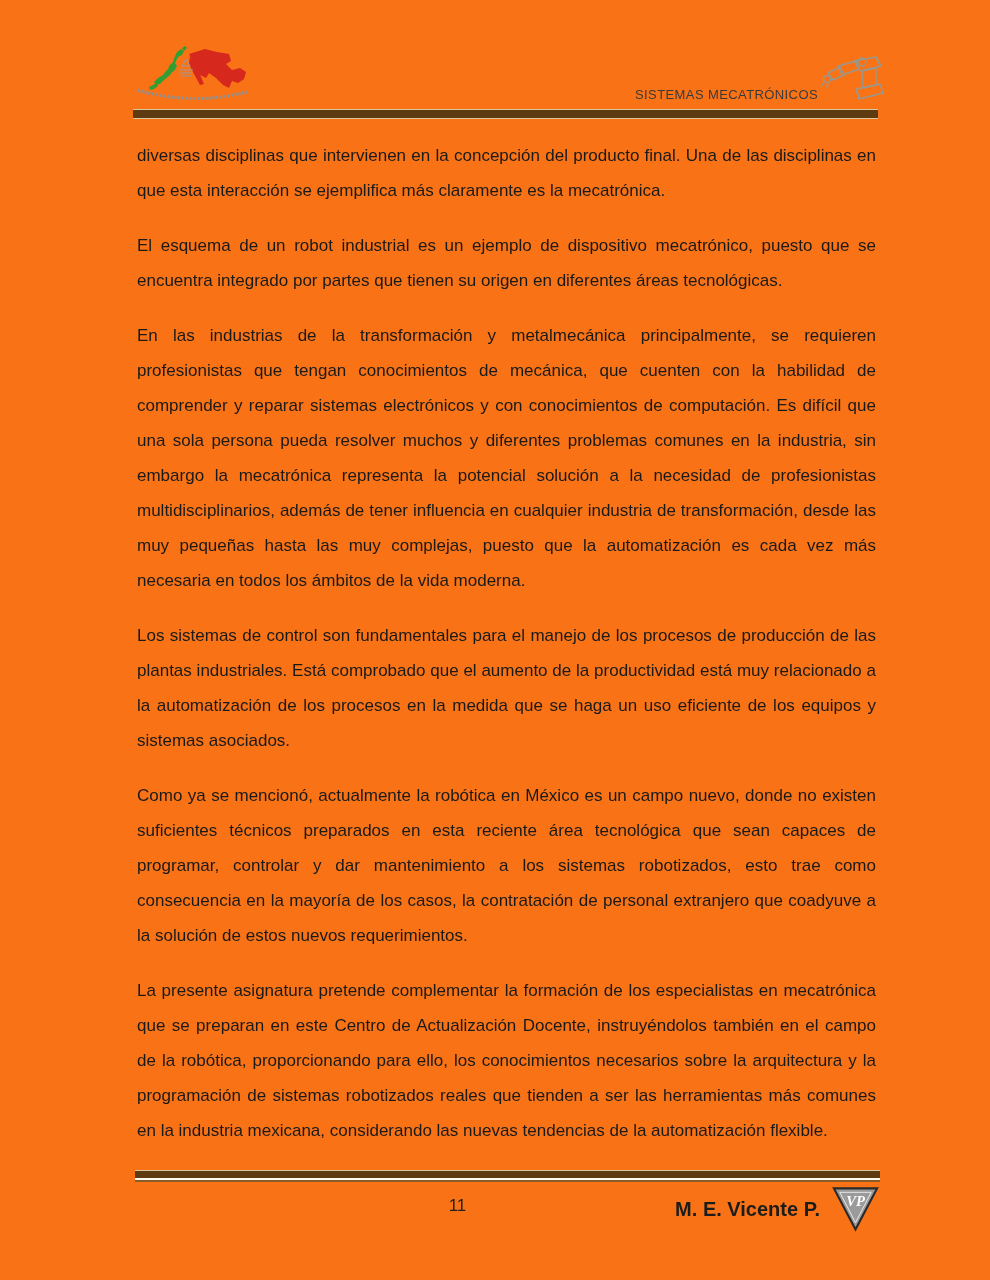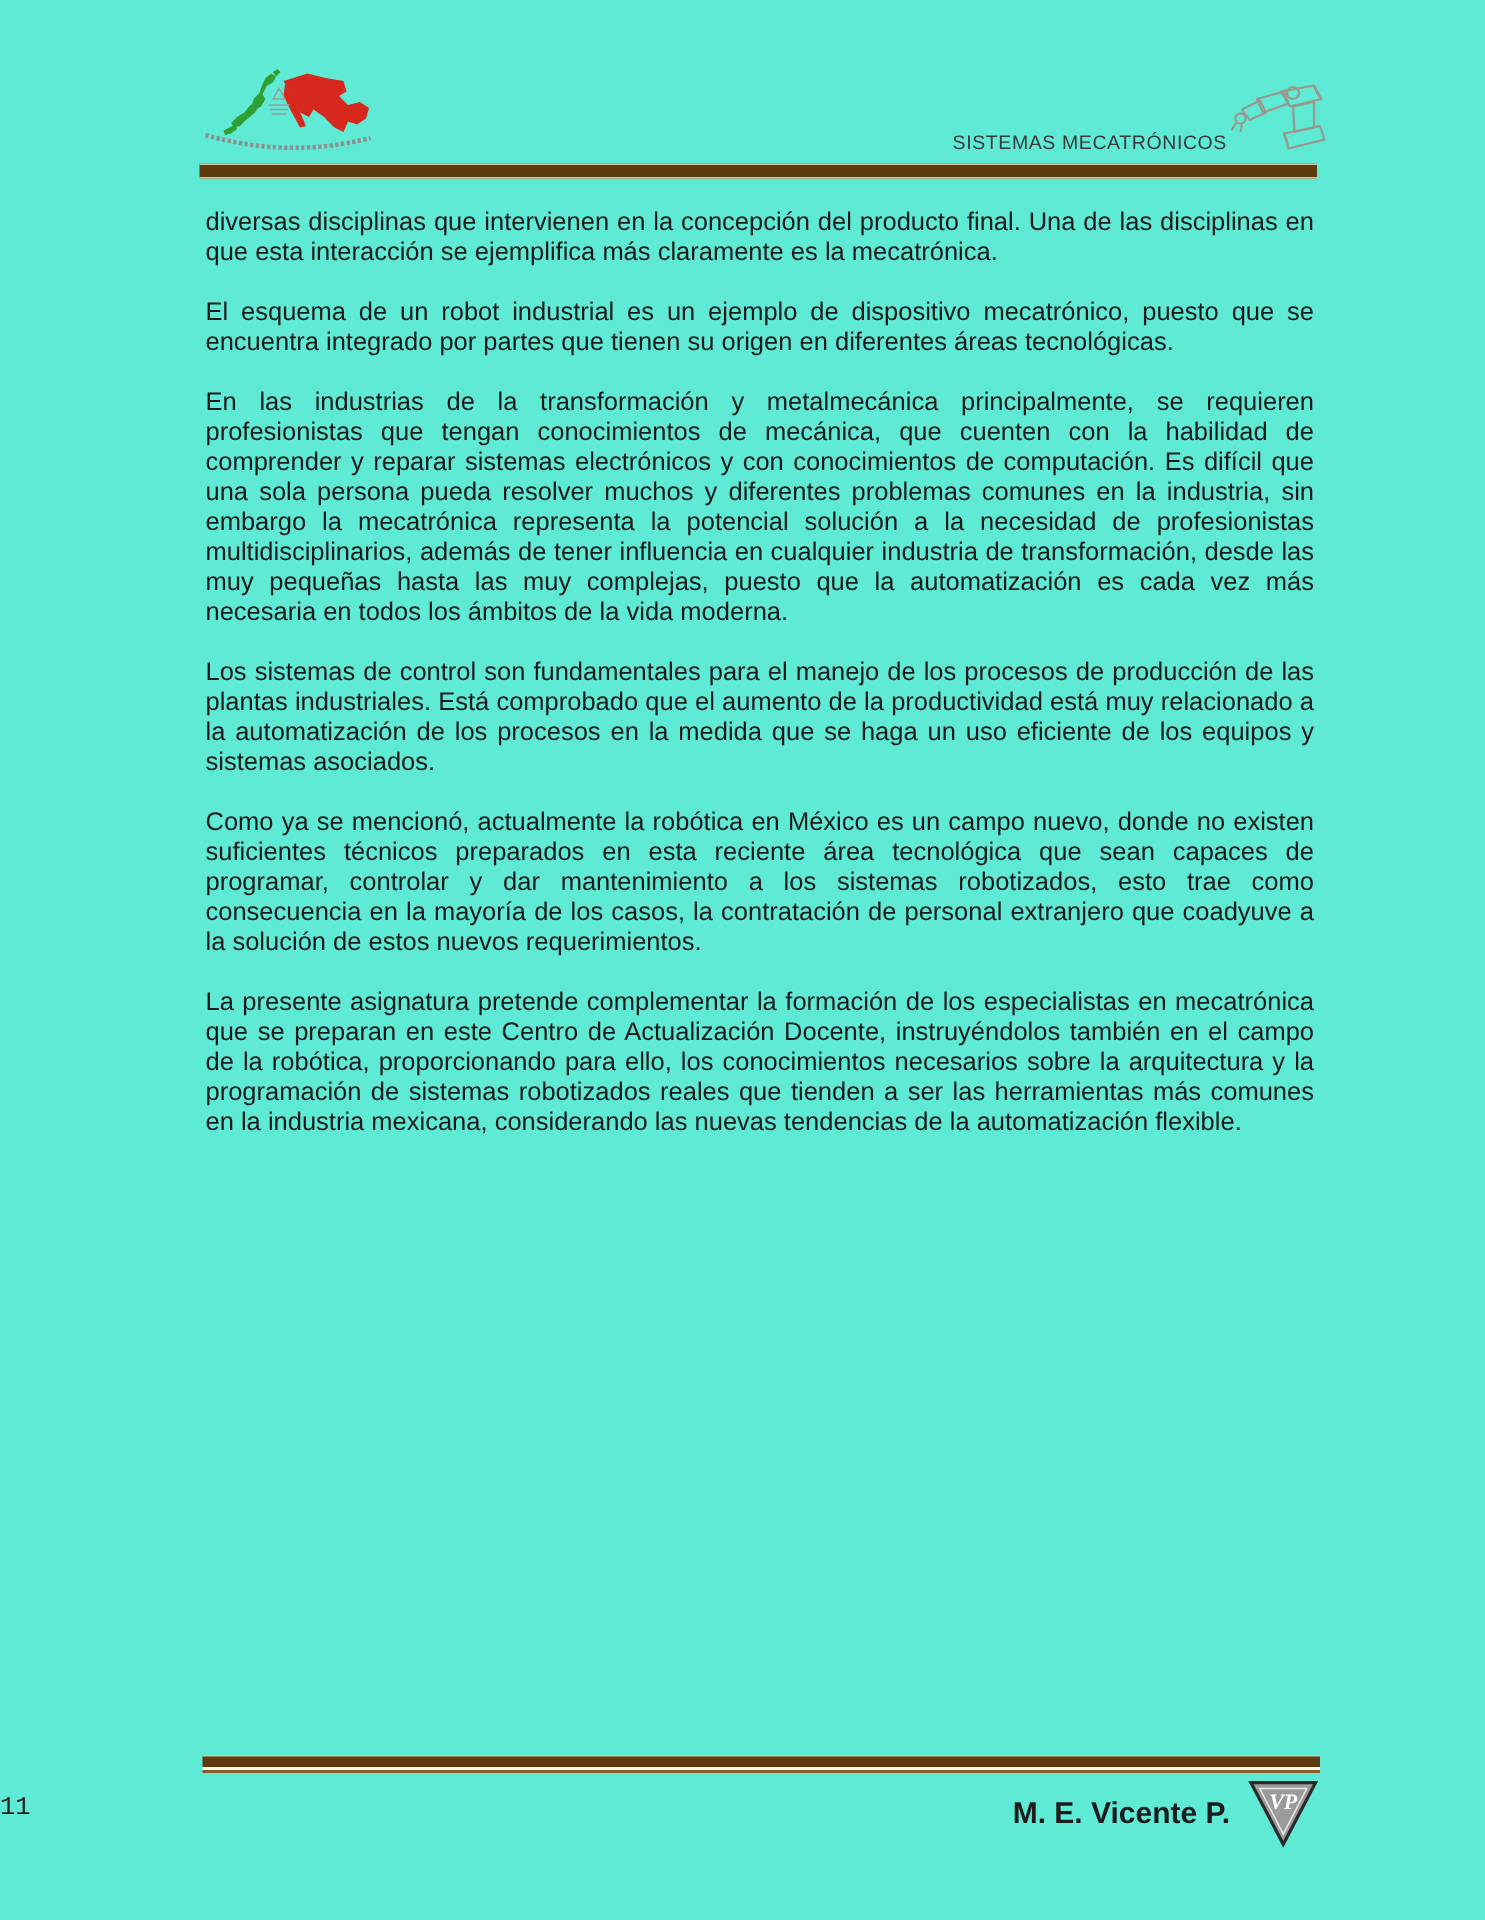--- a/index.html
+++ b/index.html
@@ -1,47 +1,47 @@
 <!DOCTYPE html>
 <html lang="es"><head>
 <meta charset="utf-8">
 <style>
   html,body{margin:0;padding:0;background:#ffffff;}
   .page{
     position:relative;
     width:990px;height:1280px;
-    background:#5eead4;
+    background:#f97316;
     font-family:"Liberation Sans","DejaVu Sans",sans-serif;
     color:#1a1a1a;
     overflow:hidden;
   }
   
   .logo-mexjap{position:absolute;left:133px;top:44px;width:118px;height:66px;}
   .header-title{
     position:absolute;top:87px;left:560px;width:258px;
     text-align:right;font-size:13px;letter-spacing:.4px;color:#3a3a3a;
     white-space:nowrap;
   }
   .robot-icon{position:absolute;left:818px;top:49px;width:68px;height:58px;}
   .rule-header{position:absolute;left:133px;top:109px;width:745px;}
   .rule-header .thick{height:8px;background:#5e3a10;border-top:1px solid #d6c79e;border-bottom:1px solid #d6c79e;}
   
   .content{
     position:absolute;left:137px;top:138px;width:739px;
-    font-size:17px;line-height:20px;text-align:justify;
+    font-size:17px;line-height:35px;text-align:justify;
   }
   .content p{margin:0 0 20px 0;}
   
   .rule-footer{position:absolute;left:135px;top:1170px;width:745px;}
   .rule-footer .thick{height:7px;background:#5e3a10;border-top:1px solid #d6c79e;}
   .rule-footer .gap{height:2px;background:#fbf8ef;}
   .rule-footer .thin{height:2px;background:#8a5d28;}
   .page-number{
-    position:absolute;left:0;top:1196px;width:915px;text-align:left;
-    font-family:Liberation Mono, monospace;
+    position:absolute;left:0;top:1196px;width:915px;text-align:center;
+    font-family:Liberation Sans, sans-serif;
     font-size:17px;color:#222;
   }
   .author{
     position:absolute;top:1198px;right:170px;
     font-size:20px;font-weight:bold;color:#1c1c1c;white-space:nowrap;
   }
   .vp-logo{position:absolute;left:832px;top:1184px;width:47px;height:48px;}
 </style>
 </head>
 <body>

